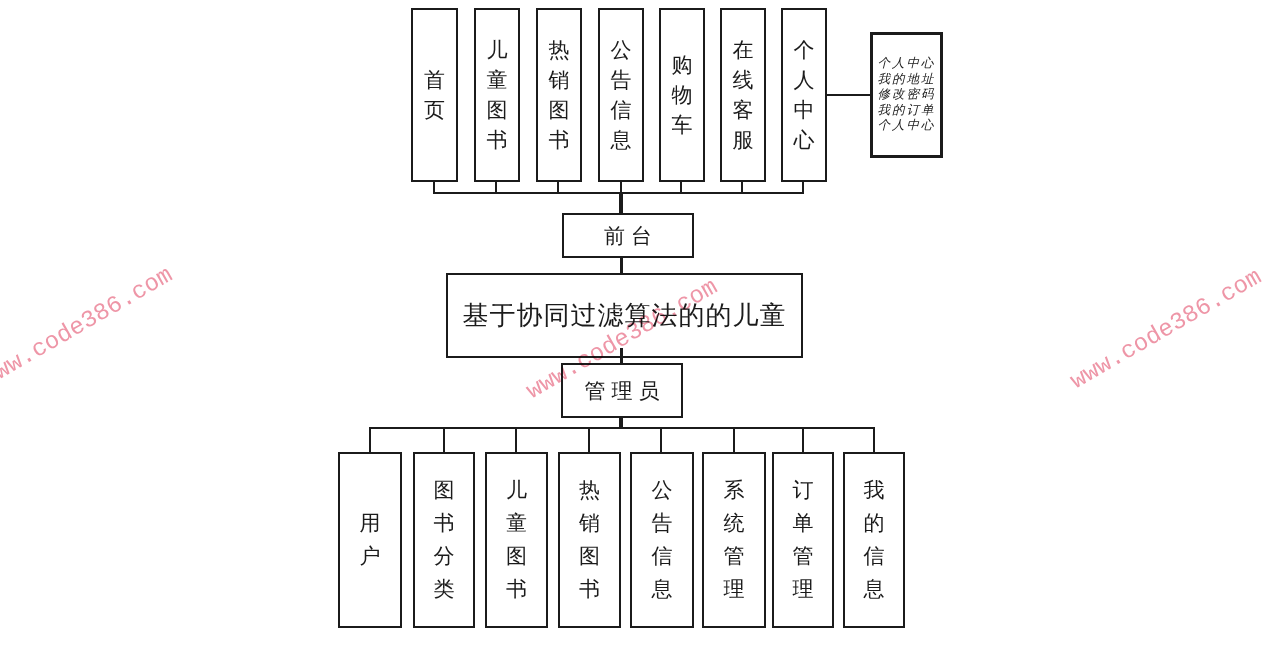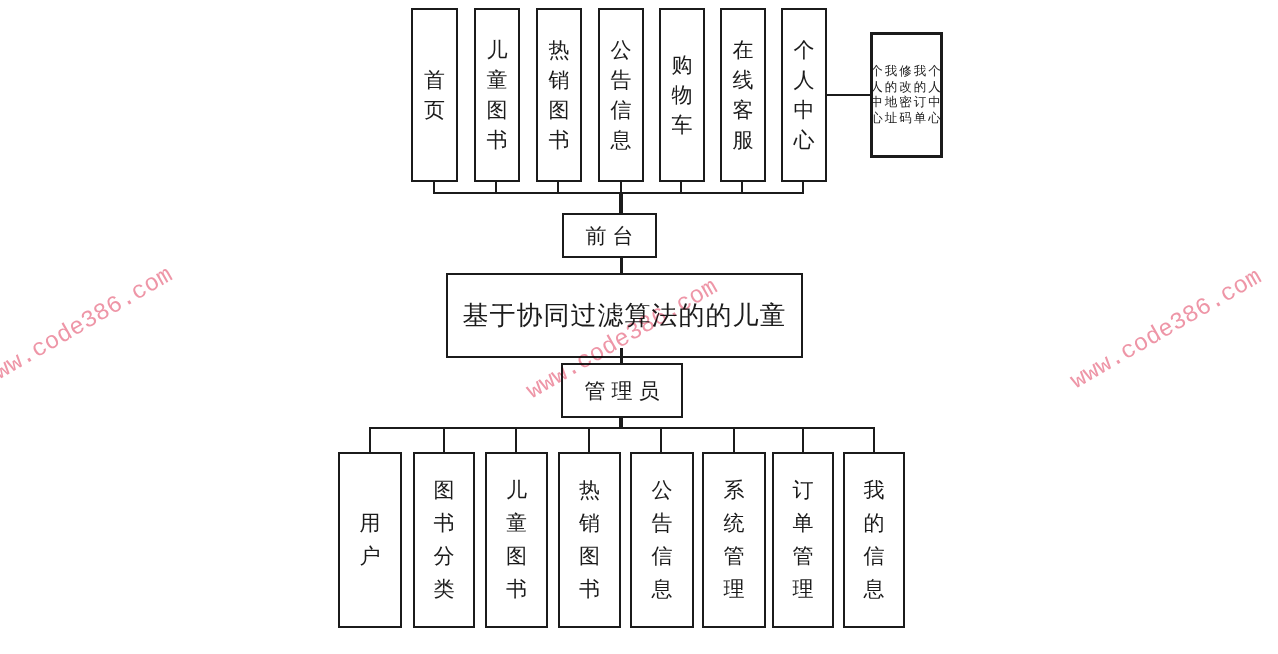--- a/index.html
+++ b/index.html
@@ -17,21 +17,21 @@
   
   .vnode{flex-direction:column;font-size:21px;line-height:1;}
   .vnode.top{gap:9px;}
   .vnode.bottom{gap:12px;}
   .vnode span{display:block;}
   
   .hnode{font-size:21px;letter-spacing:6px;text-indent:6px;}
   
   .titlenode{flex-direction:column;font-size:26px;line-height:33px;letter-spacing:1px;}
   
-  .detailnode{flex-direction:row;font-size:12.5px;line-height:15.5px;letter-spacing:2px;border-width:3px;}
+  .detailnode{flex-direction:column;font-size:12.5px;line-height:15.5px;letter-spacing:2px;border-width:3px;font-style:italic;}
   
   .watermark{
     position:absolute;transform:translate(-50%,-50%) rotate(-30deg);
     font-family:"Liberation Mono","DejaVu Sans Mono",monospace;
     font-size:24px;white-space:nowrap;opacity:0.8;mix-blend-mode:multiply;
     pointer-events:none;z-index:10;
   }
 </style>
 </head>
 <body>
@@ -105,21 +105,21 @@
     </div>
 
   <div class="node detailnode" style="left:870px;top:32px;width:73px;height:126px;">
     <div>个人中心</div>
     <div>我的地址</div>
     <div>修改密码</div>
     <div>我的订单</div>
     <div>个人中心</div>
   </div>
 
-  <div class="node hnode" style="left:562px;top:213px;width:95px;height:45px;">前台</div>
+  <div class="node hnode" style="left:562px;top:213px;width:132px;height:45px;">前台</div>
 
   <div class="node titlenode" style="left:446px;top:273px;width:357px;height:85px;">
     <div>基于协同过滤算法的的儿童</div>
   </div>
 
   <div class="node hnode" style="left:561px;top:363px;width:122px;height:55px;">管理员</div>
 
   <div class="node vnode bottom" style="left:338px;top:452px;width:64px;height:176px;">
       <span>用</span>
       <span>户</span>

